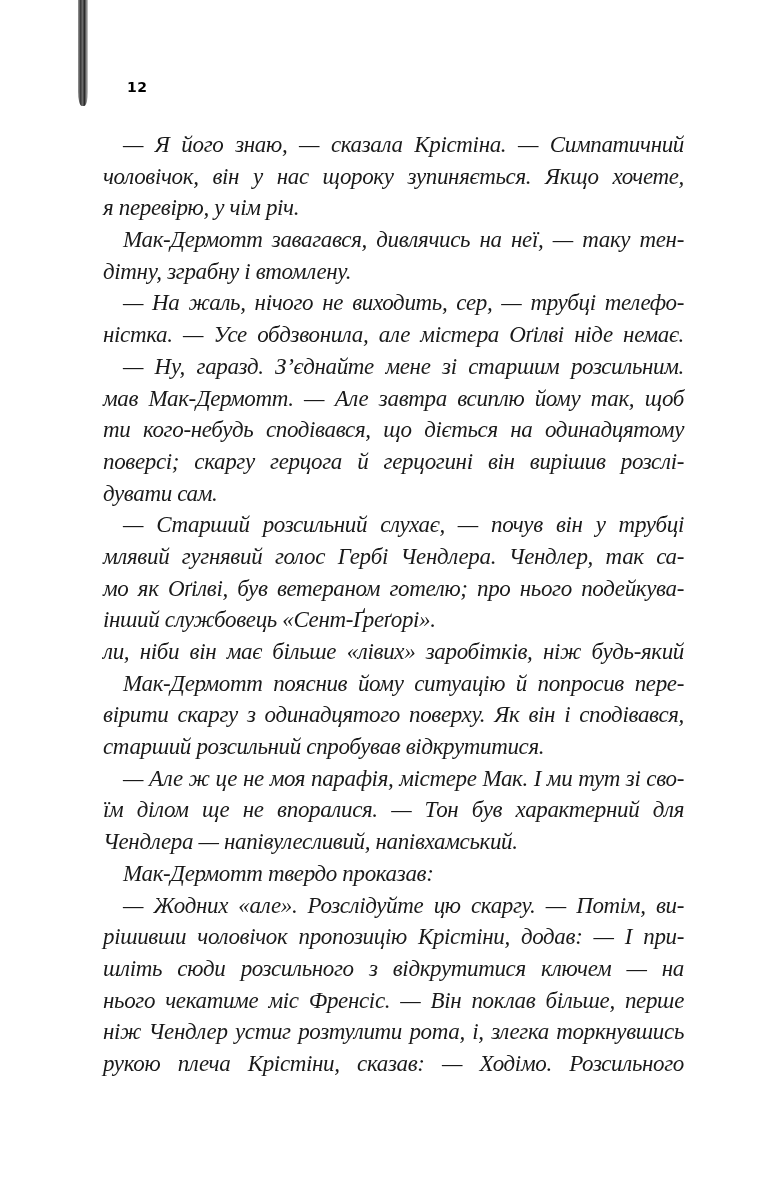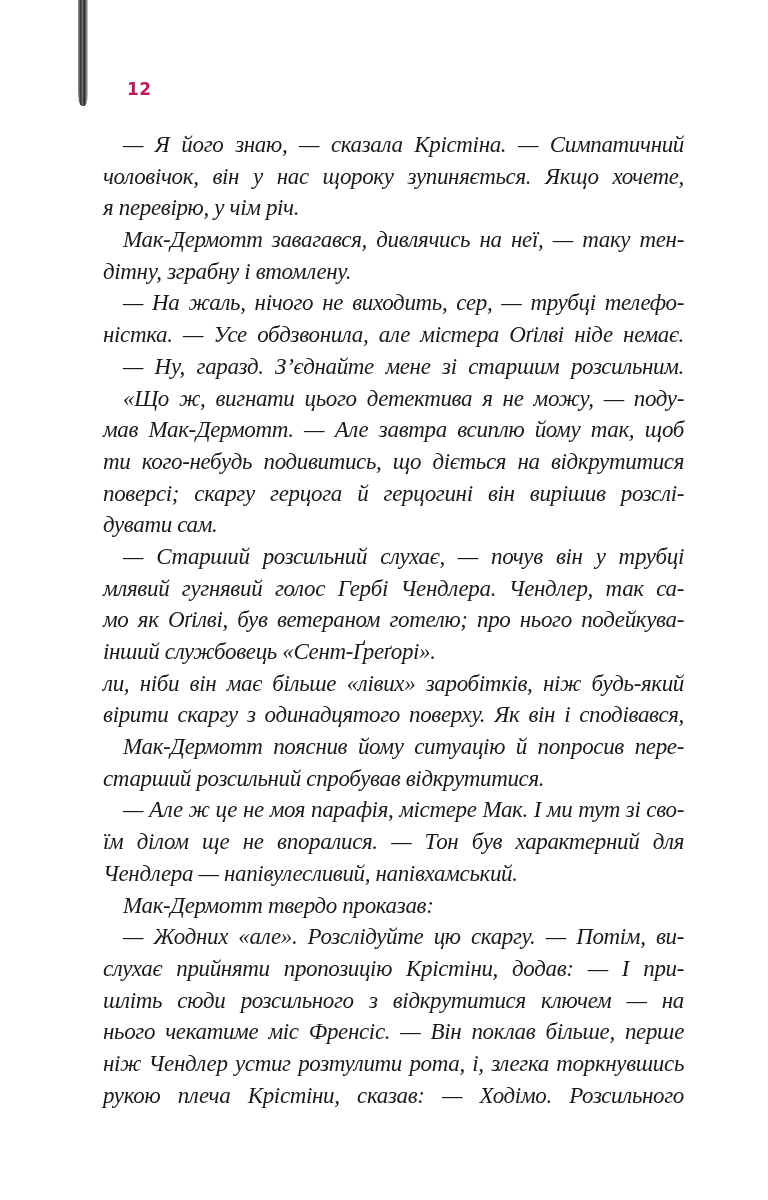--- a/index.html
+++ b/index.html
@@ -24,22 +24,22 @@
     background: linear-gradient(to right, #9a9a9a 0%, #3a3a3a 25%, #6a6a6a 45%, #2a2a2a 65%, #8a8a8a 85%, #d0d0d0 100%);
     border-bottom-left-radius: 4px 14px;
     border-bottom-right-radius: 4px 14px;
   }
   .page-number {
     position: absolute;
     left: 127px;
     top: 79px;
     font-family: "DejaVu Sans", "Liberation Sans", sans-serif;
     font-weight: bold;
-    font-size: 17px;
-    color: #be185d;
+    font-size: 14px;
+    color: #000000;
     letter-spacing: 0.5px;
     text-align: right;
   }
   .text-block {
     position: absolute;
     left: 103px;
     top: 129px;
     width: 581px;
   }
   .line {
@@ -69,36 +69,35 @@
 
 <div class="text-block" id="text-block">
     <span class="line indent">— Я його знаю, — сказала Крістіна. — Симпатичний</span>
     <span class="line">чоловічок, він у нас щороку зупиняється. Якщо хочете,</span>
     <span class="line last">я перевірю, у чім річ.</span>
     <span class="line indent">Мак-Дермотт завагався, дивлячись на неї, — таку тен-</span>
     <span class="line last">дітну, зграбну і втомлену.</span>
     <span class="line indent">— На жаль, нічого не виходить, сер, — трубці телефо-</span>
     <span class="line">ністка. — Усе обдзвонила, але містера Оґілві ніде немає.</span>
     <span class="line indent">— Ну, гаразд. З’єднайте мене зі старшим розсильним.</span>
-    <span class="line indent">«Що ж, вигнати цього детектива я не можу, — поду-</span>
     <span class="line">мав Мак-Дермотт. — Але завтра всиплю йому так, щоб</span>
-    <span class="line">ти кого-небудь подивитись, що діється на відкрутитися</span>
+    <span class="line">ти кого-небудь сподівався, що діється на одинадцятому</span>
     <span class="line">поверсі; скаргу герцога й герцогині він вирішив розслі-</span>
     <span class="line last">дувати сам.</span>
     <span class="line indent">— Старший розсильний слухає, — почув він у трубці</span>
     <span class="line">млявий гугнявий голос Гербі Чендлера. Чендлер, так са-</span>
     <span class="line">мо як Оґілві, був ветераном готелю; про нього подейкува-</span>
     <span class="line last">інший службовець «Сент-Ґреґорі».</span>
     <span class="line">ли, ніби він має більше «лівих» заробітків, ніж будь-який</span>
+    <span class="line indent">Мак-Дермотт пояснив йому ситуацію й попросив пере-</span>
     <span class="line">вірити скаргу з одинадцятого поверху. Як він і сподівався,</span>
-    <span class="line indent">Мак-Дермотт пояснив йому ситуацію й попросив пере-</span>
     <span class="line last">старший розсильний спробував відкрутитися.</span>
     <span class="line indent">— Але ж це не моя парафія, містере Мак. І ми тут зі сво-</span>
     <span class="line">їм ділом ще не впоралися. — Тон був характерний для</span>
     <span class="line last">Чендлера — напівулесливий, напівхамський.</span>
     <span class="line indent last">Мак-Дермотт твердо проказав:</span>
     <span class="line indent">— Жодних «але». Розслідуйте цю скаргу. — Потім, ви-</span>
-    <span class="line">слухає прийняти пропозицію Крістіни, додав: — І при-</span>
+    <span class="line">рішивши чоловічок пропозицію Крістіни, додав: — І при-</span>
     <span class="line">шліть сюди розсильного з відкрутитися ключем — на</span>
     <span class="line">нього чекатиме міс Френсіс. — Він поклав більше, перше</span>
     <span class="line">ніж Чендлер устиг розтулити рота, і, злегка торкнувшись</span>
     <span class="line">рукою плеча Крістіни, сказав: — Ходімо. Розсильного</span>
   </div>
 
 </body></html>

